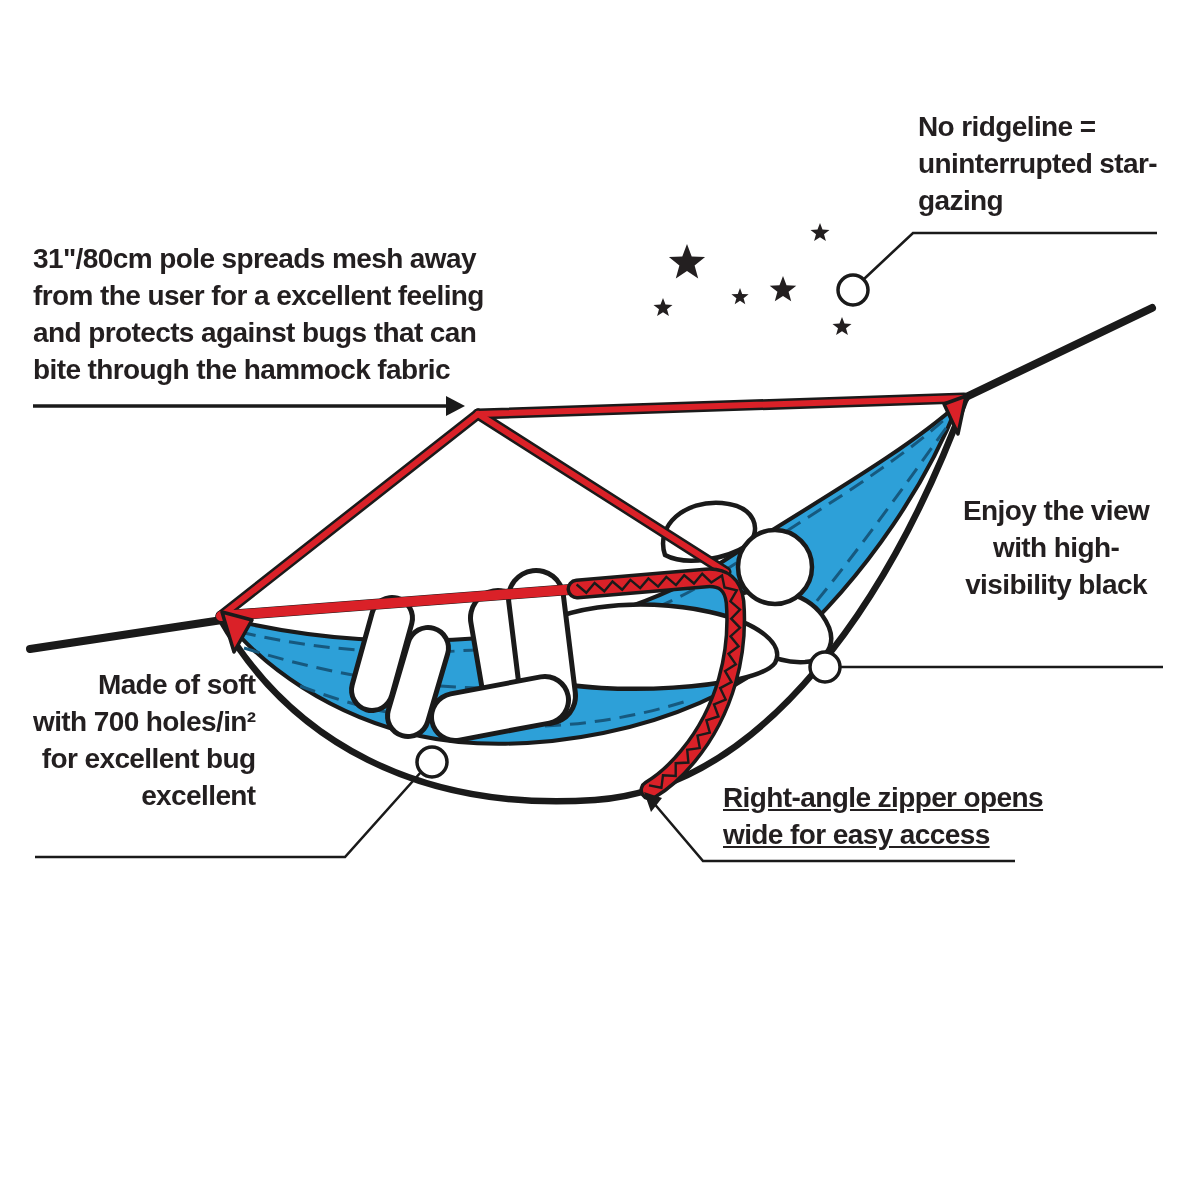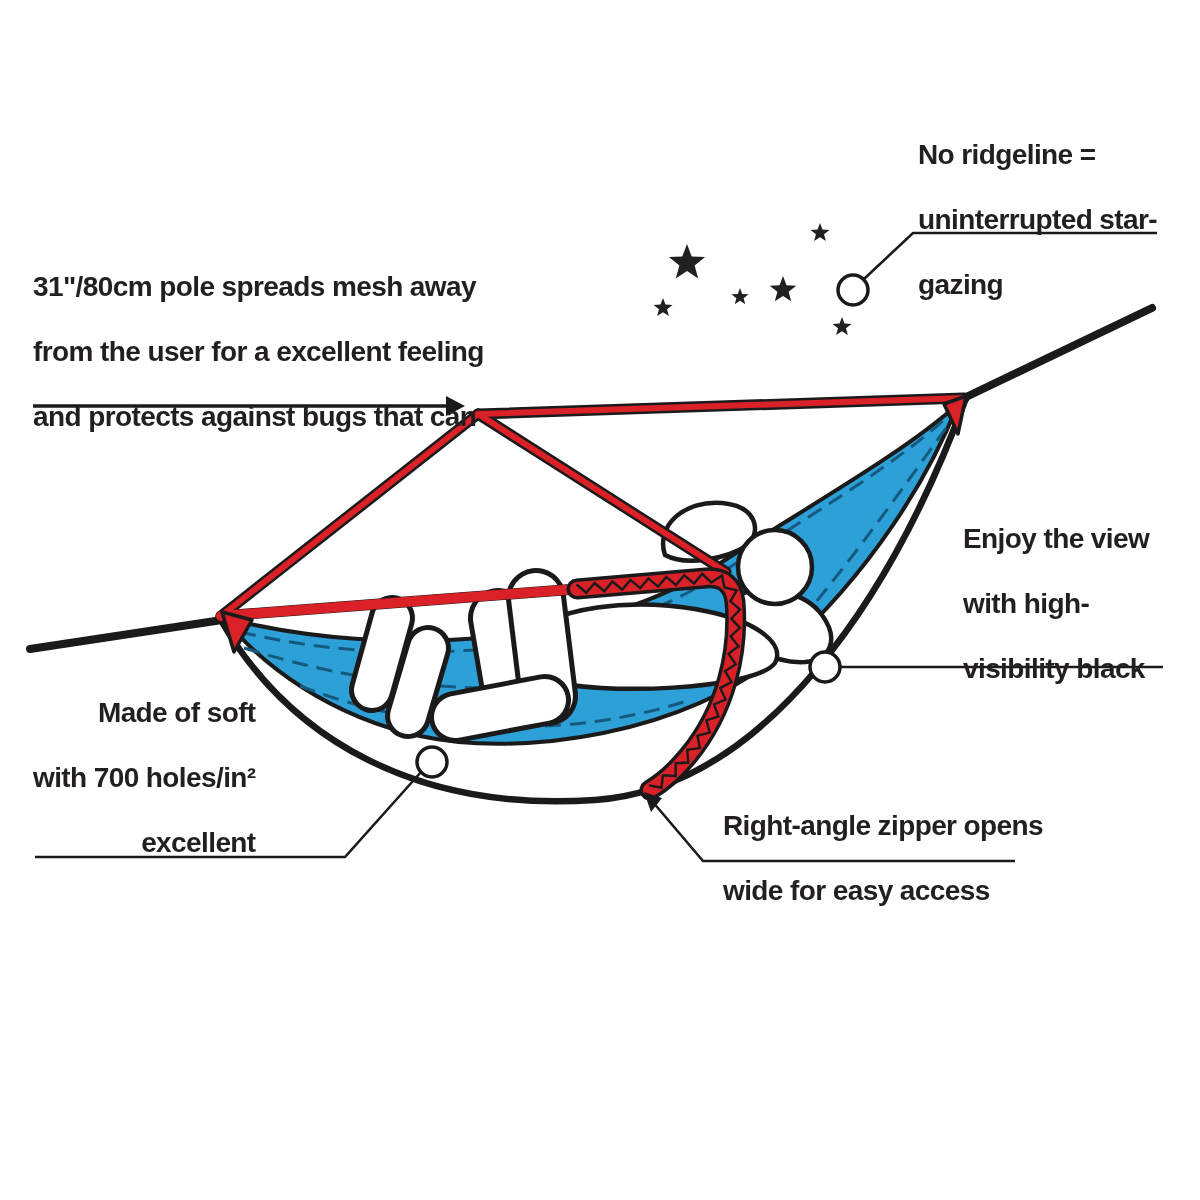--- a/index.html
+++ b/index.html
@@ -1,21 +1,21 @@
 <!DOCTYPE html>
 <html><head>
 <meta charset="utf-8">
 <style>
   html,body{margin:0;padding:0;background:#ffffff;}
   #canvas{position:relative;width:1200px;height:1200px;background:#ffffff;overflow:hidden;
           font-family:"Liberation Sans", sans-serif;}
   #art{position:absolute;left:0;top:0;width:1200px;height:1200px;}
   .callout{position:absolute;font-weight:700;color:#231f20;font-size:28px;line-height:37px;
            letter-spacing:-0.6px;white-space:nowrap;}
-  .callout span{display:block;margin-top:28px;}
+  .callout span{display:block;}
 </style>
 </head>
 <body>
 
 <div id="canvas">
 
   <svg id="art" viewBox="0 0 1200 1200">
 
     <line x1="30" y1="649" x2="222" y2="620" stroke="#1a1a1a" stroke-width="8" stroke-linecap="round"></line>
     <line x1="964" y1="398" x2="1152" y2="308" stroke="#1a1a1a" stroke-width="8" stroke-linecap="round"></line>
@@ -99,38 +99,40 @@
       <line x1="33" y1="406" x2="446" y2="406" stroke-width="3.5"></line>
     </g>
     <polygon points="446,396 465,406 446,416" fill="#1a1a1a"></polygon>
     <polygon points="644,792 662,798 651,812" fill="#1a1a1a"></polygon>
   </svg>
 
   <div class="callout" style="left:33px;top:240px;">
     <span>31"/80cm pole spreads mesh away</span>
     <span>from the user for a excellent feeling</span>
     <span>and protects against bugs that can</span>
+    <span>bite through the hammock fabric</span>
   </div>
 
   <div class="callout" style="left:918px;top:108px;">
     <span>No ridgeline =</span>
     <span>uninterrupted star-</span>
     <span>gazing</span>
   </div>
 
-  <div class="callout" style="left:963px;top:492px;">
+  <div class="callout" style="left:963px;top:492px;text-align:center;">
     <span>Enjoy the view</span>
     <span>with high-</span>
     <span>visibility black</span>
   </div>
 
   <div class="callout" style="left:33px;top:666px;text-align:right;">
     <span>Made of soft</span>
     <span>with 700 holes/in²</span>
+    <span>for excellent bug</span>
     <span>excellent</span>
   </div>
 
-  <div class="callout" style="left:723px;top:779px;">
+  <div class="callout" style="left:723px;top:779px;text-decoration:underline;">
     <span>Right-angle zipper opens</span>
     <span>wide for easy access</span>
   </div>
 
 </div>
 
 </body></html>

